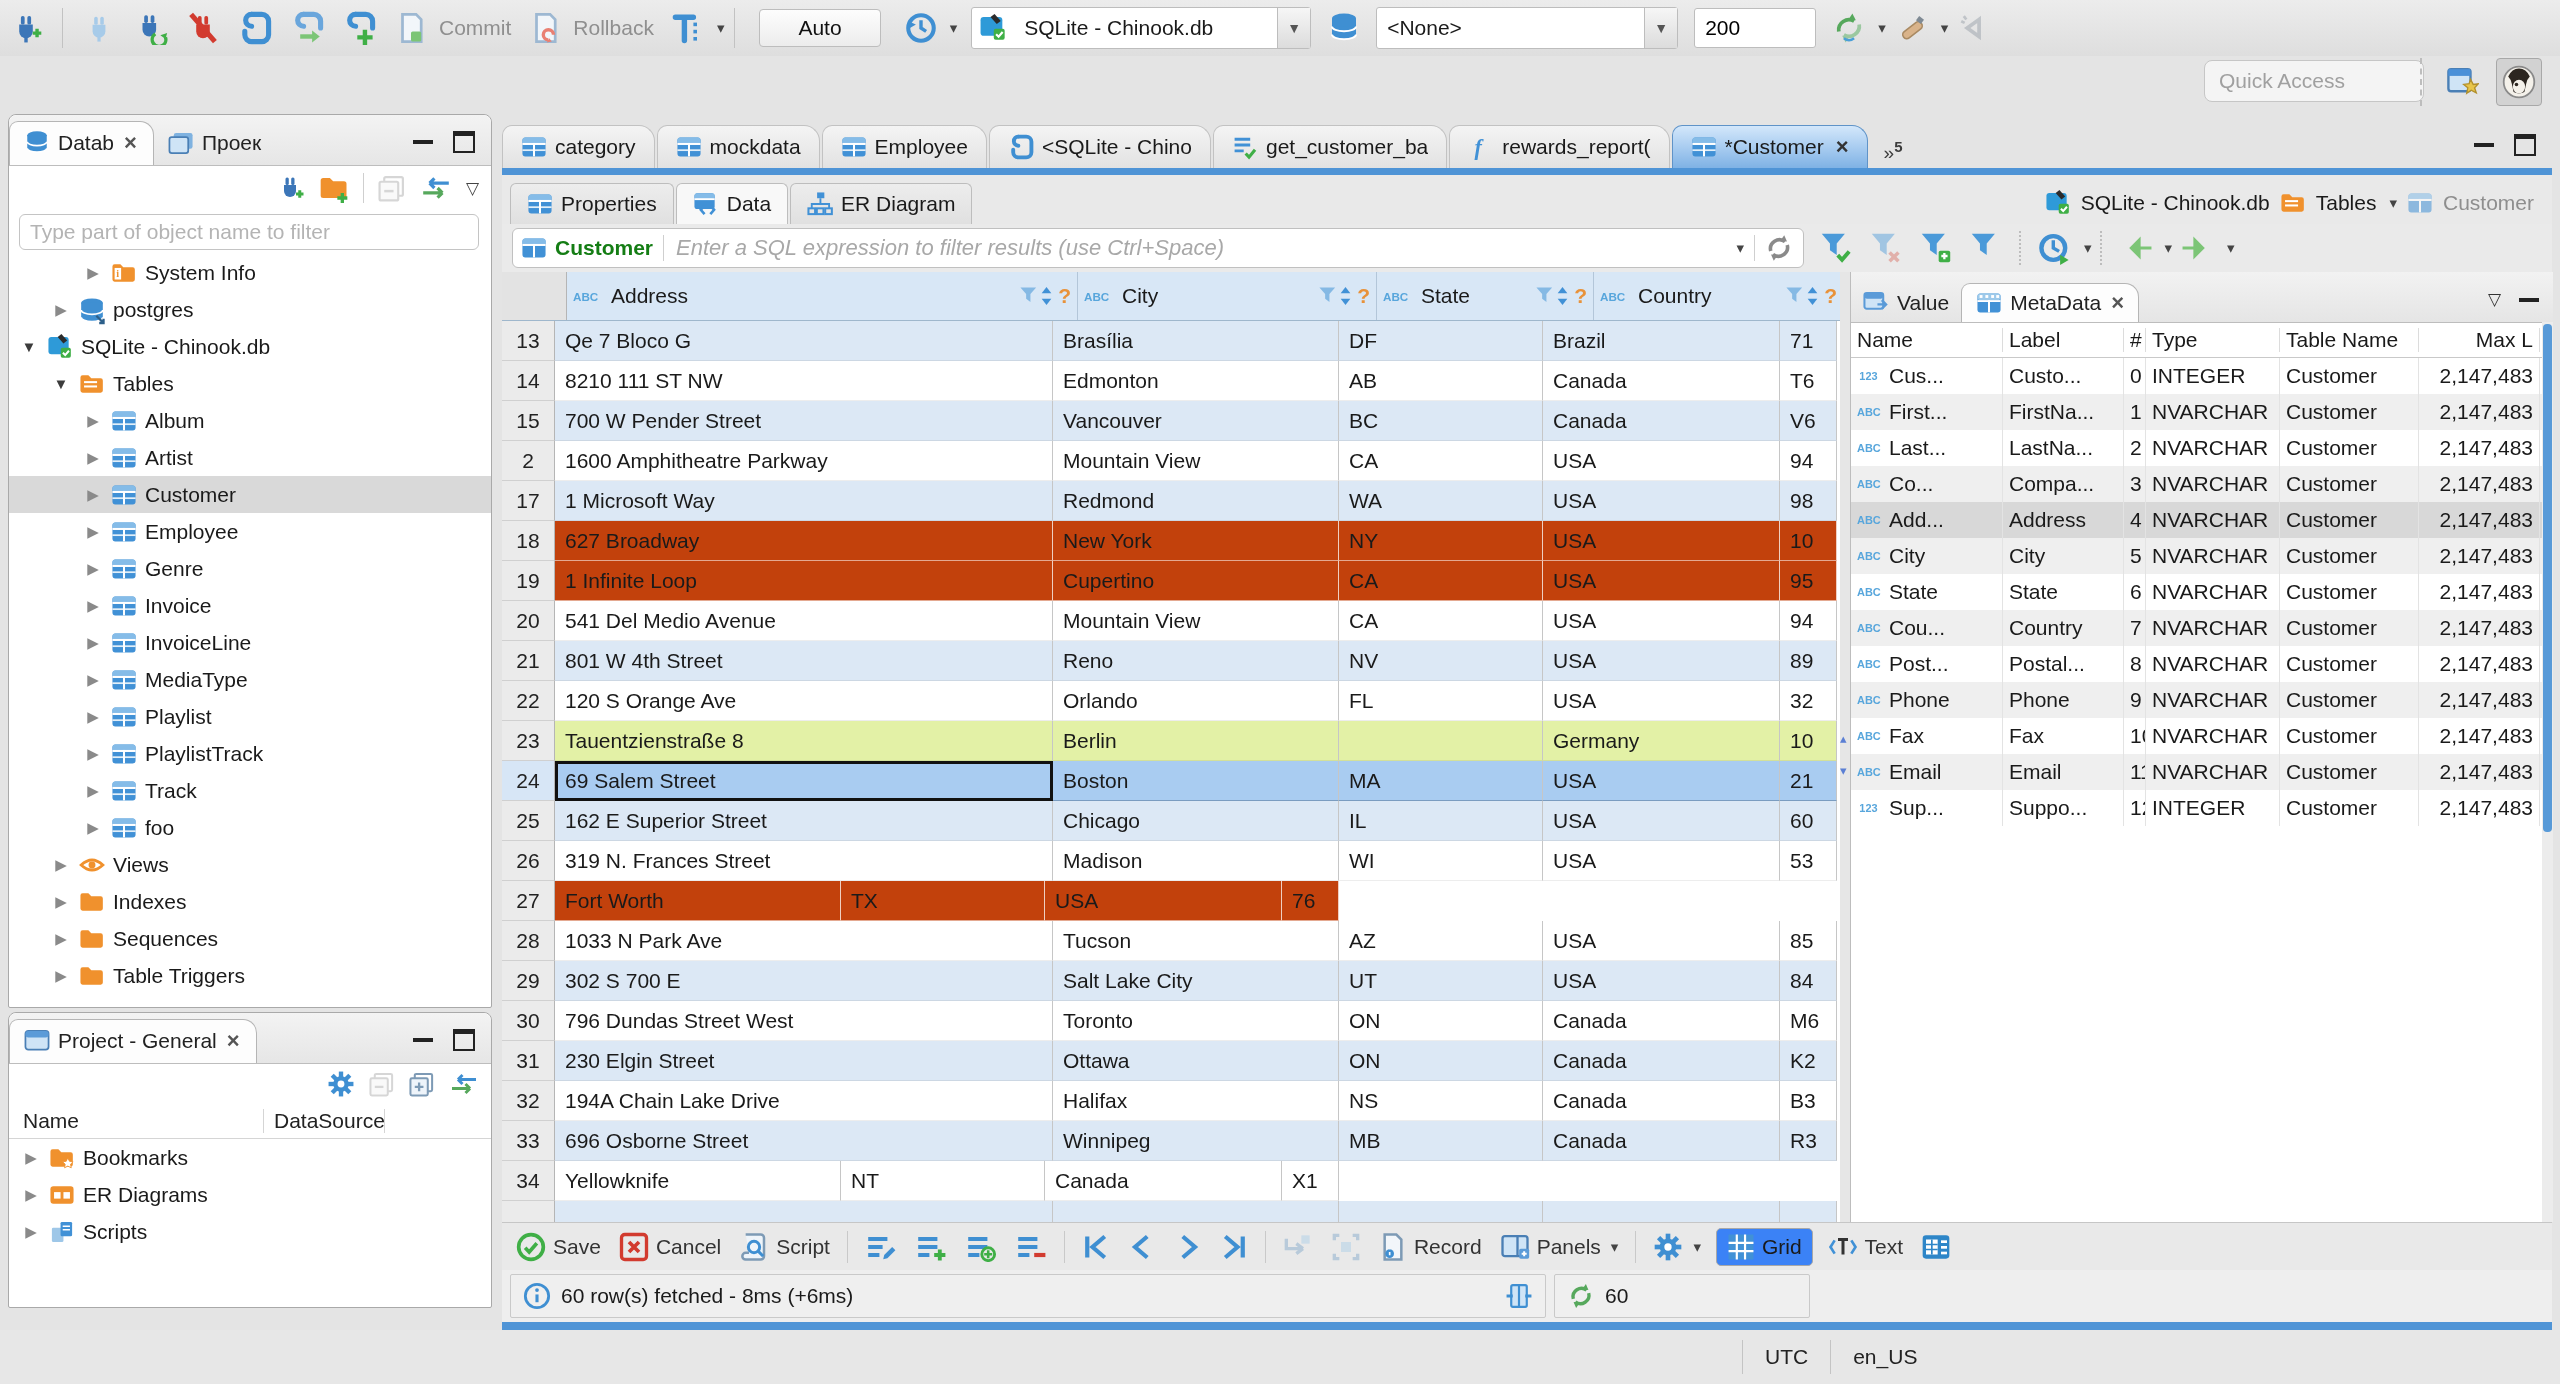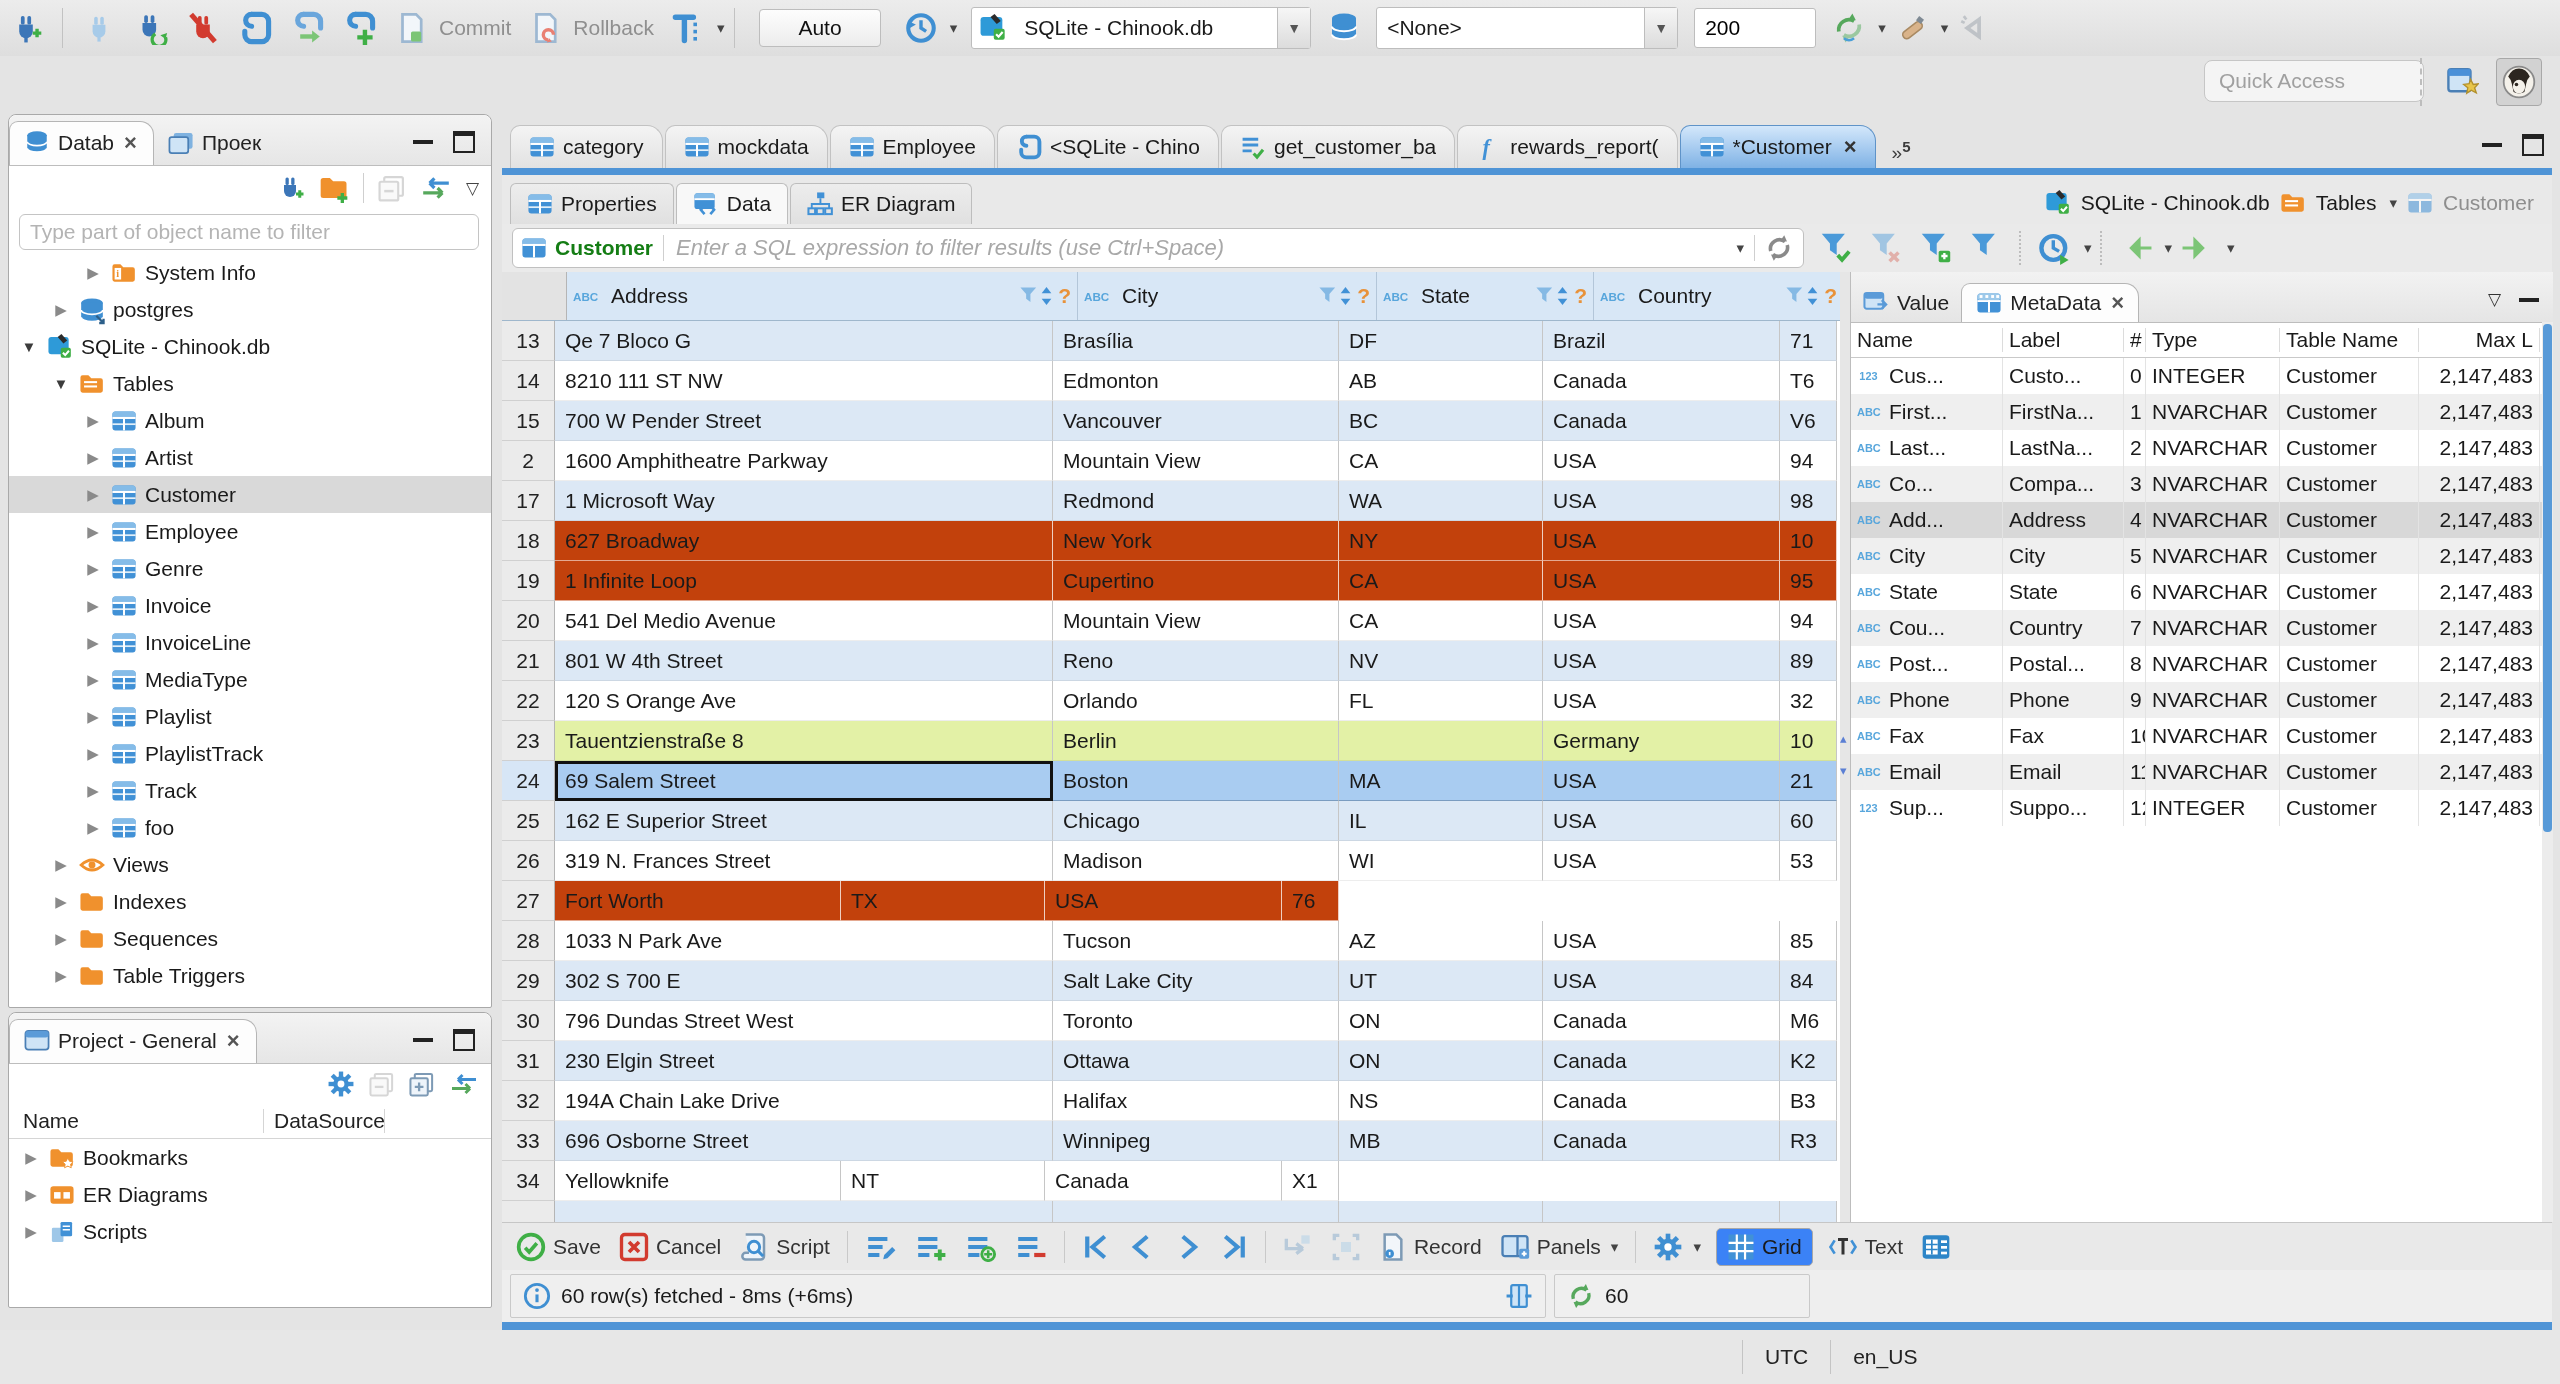--- a/index.html
+++ b/index.html
@@ -47,21 +47,21 @@
   .filter-input::placeholder{color:#b4b4b4;}
   .tree{overflow:hidden;}
   .trow{height:37px;display:flex;align-items:center;gap:8px;white-space:nowrap;}
   .trow.sel{background:#d9d9d9;}
   .tarrow{width:20px;text-align:center;font-size:15px;color:#8a8a8a;flex:0 0 auto;}
   .tarrow.exp{color:#3c3c3c;}
   .ticon{width:26px;height:26px;flex:0 0 auto;}
 
   
   #main{left:502px;top:118px;width:2050px;height:1212px;}
-  #editor-tabbar{left:8px;top:0;width:2050px;height:50px;display:flex;align-items:flex-end;}
+  #editor-tabbar{left:0;top:0;width:2050px;height:50px;display:flex;align-items:flex-end;}
   .etab{display:flex;align-items:center;gap:8px;height:42px;padding:0 18px;border:1px solid #c2c2c2;border-bottom:none;
     border-radius:10px 16px 0 0;background:linear-gradient(#f4f4f4,#e2e2e2);margin-right:2px;white-space:nowrap;}
   .etab.active{background:linear-gradient(#d3e7fb,#7fb2e5);border-color:#5f93c8;}
   .etab .close{font-weight:bold;color:#333;font-size:22px;margin-left:4px;}
   .etab-overflow{color:#3c3c3c;font-size:19px;margin:0 10px 4px 14px;}
   .etab-overflow b{font-size:15px;vertical-align:super;}
   #accent-top{left:0;top:50px;width:2050px;height:7px;background:#4f94d6;}
   #subtab-row{left:0;top:57px;width:2050px;height:49px;background:#e9e9e9;border-bottom:1px solid #c9c9c9;
     display:flex;align-items:flex-end;}
   .stab{display:flex;align-items:center;gap:8px;height:40px;padding:0 16px;margin-right:2px;border:1px solid #bdbdbd;

